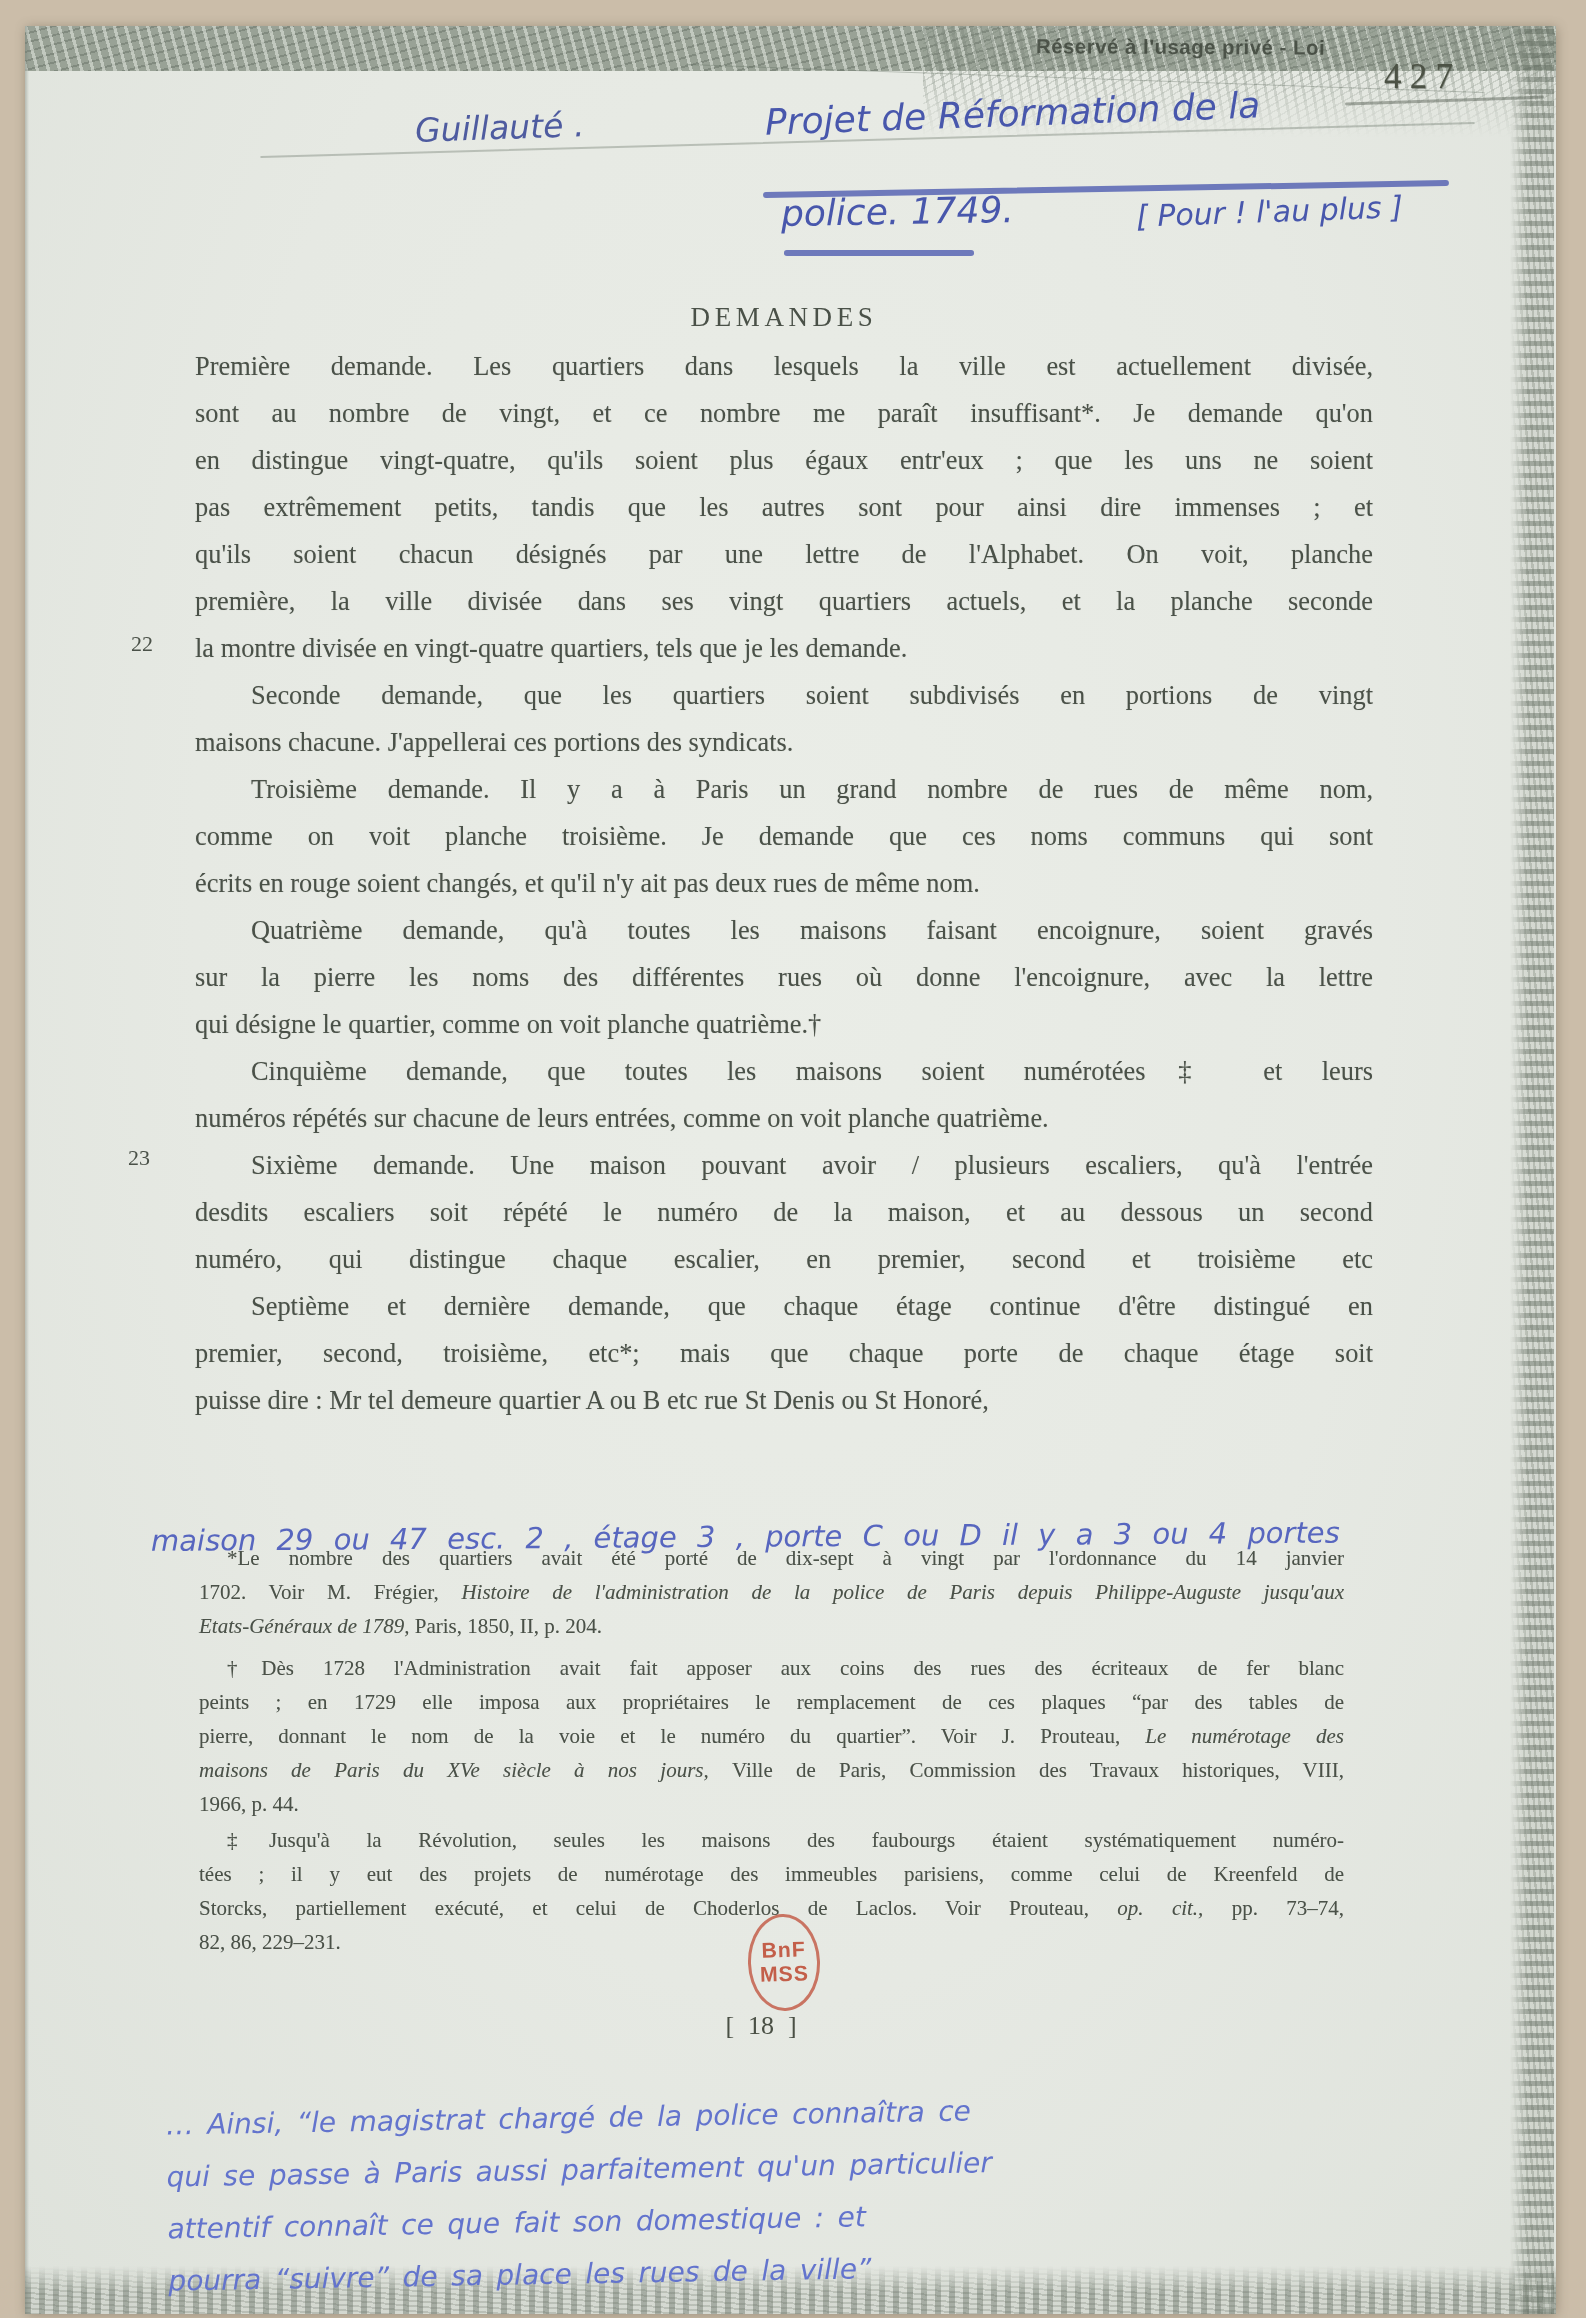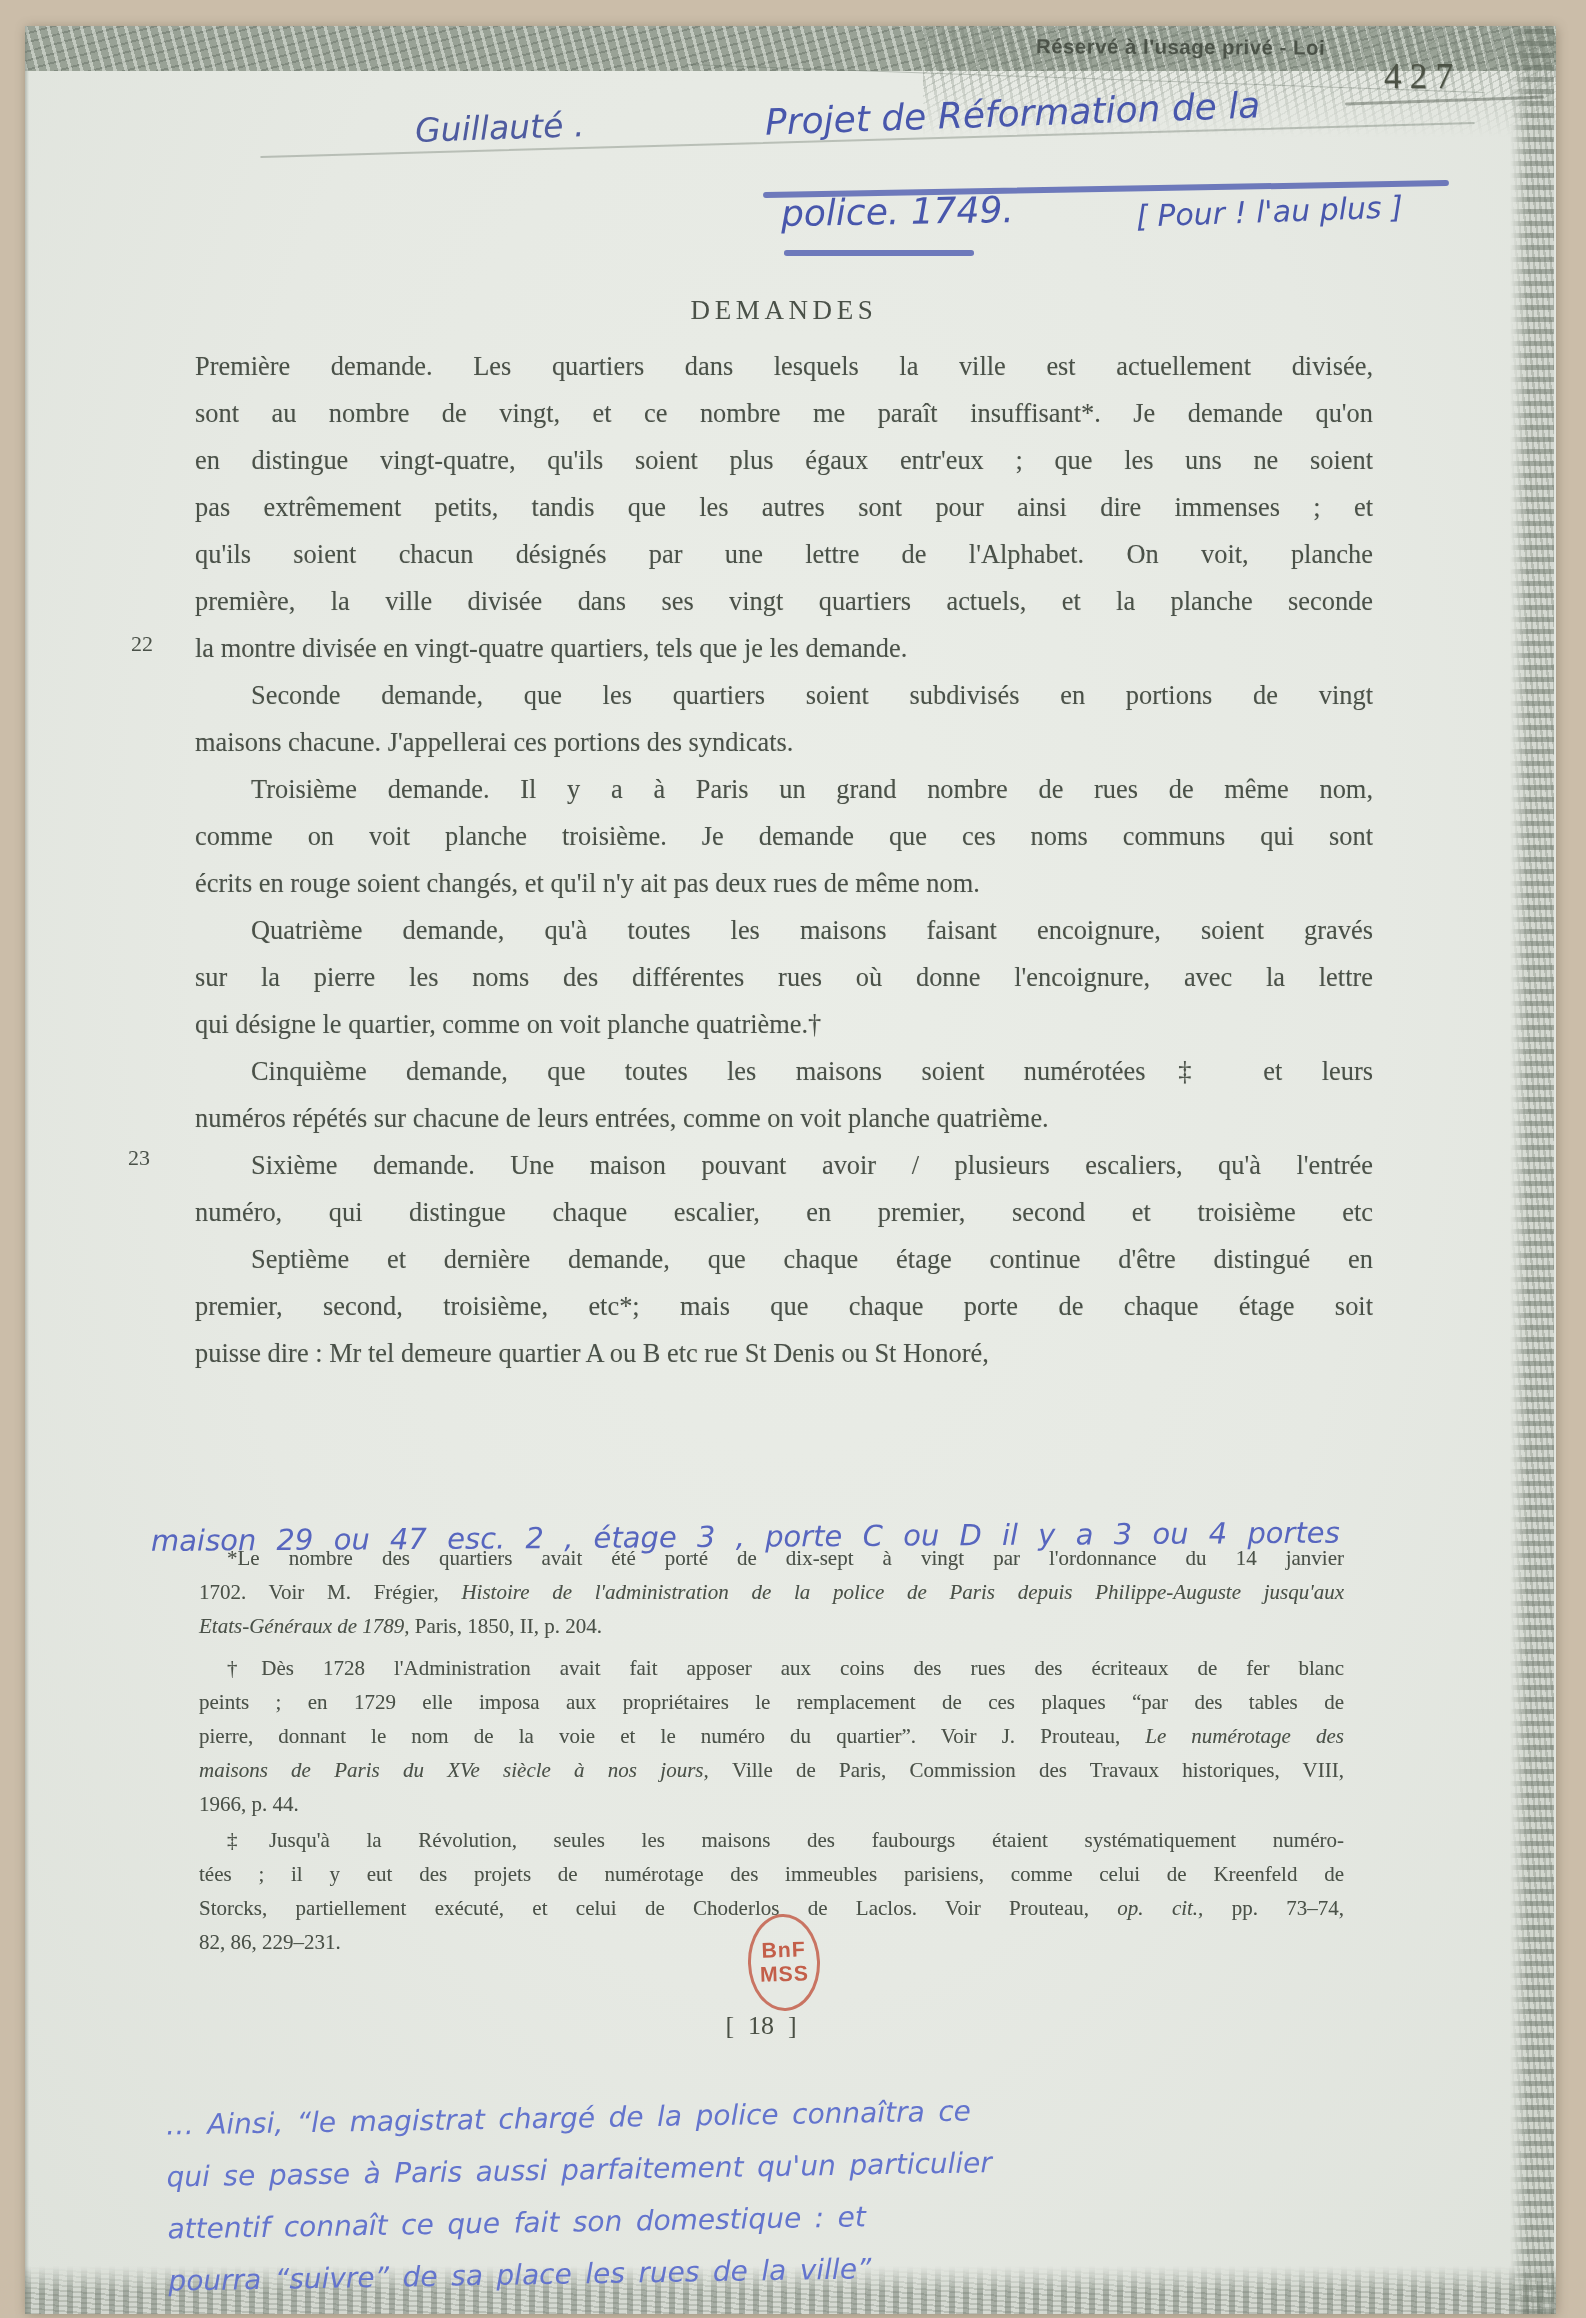--- a/index.html
+++ b/index.html
@@ -40,21 +40,21 @@
         white-space:nowrap;}
   .folio{position:absolute;left:1384px;top:57px;font-size:35px;color:#4c5245;letter-spacing:8.3px;
         text-shadow:0.5px 0.5px 0.9px rgba(60,66,56,.5);}
   .bnfstamp{position:absolute;left:748px;top:1914px;width:66px;height:91px;border:3.2px solid rgba(193,84,62,.85);
         border-radius:50%;transform:rotate(-2deg);display:flex;flex-direction:column;justify-content:center;
         align-items:center;color:#c1543e;font-family:"Liberation Sans",sans-serif;font-weight:700;
         font-size:21.3px;line-height:1.12;letter-spacing:0.9px;opacity:.92;}
   .pagefooter{position:absolute;left:696px;top:2011px;width:130px;text-align:center;font-size:26px;
         color:#4a5045;word-spacing:7.4px;}
   
-  .title{position:absolute;left:195px;top:295px;width:1178px;text-align:center;font-size:27px;
+  .title{position:absolute;left:195px;top:302px;width:1178px;text-align:center;font-size:27px;
         letter-spacing:4.6px;color:#4a5148;}
   .bodyblock{position:absolute;left:195px;top:343px;width:1178px;}
   .bl{height:47px;line-height:47px;font-size:26.4px;color:#4a5148;text-align:justify;text-align-last:left;
         text-shadow:0 0 0.9px rgba(74,81,72,.25);white-space:nowrap;}
   .bl.stretch{white-space:normal;text-align-last:justify;}
   .bl.indent{text-indent:56px;}
   .marginnum{position:absolute;font-size:22px;color:#4a5148;}
   .m22{left:131px;top:631px;}
   .m23{left:128px;top:1145px;}
   .fnblock{position:absolute;left:199px;width:1145px;}
@@ -122,20 +122,21 @@
       <div class="bl">maisons chacune. J'appellerai ces portions des syndicats.</div>
       <div class="bl stretch indent">Troisième demande. Il y a à Paris un grand nombre de rues de même nom,</div>
       <div class="bl stretch">comme on voit planche troisième. Je demande que ces noms communs qui sont</div>
       <div class="bl">écrits en rouge soient changés, et qu'il n'y ait pas deux rues de même nom.</div>
       <div class="bl stretch indent">Quatrième demande, qu'à toutes les maisons faisant encoignure, soient gravés</div>
       <div class="bl stretch">sur la pierre les noms des différentes rues où donne l'encoignure, avec la lettre</div>
       <div class="bl">qui désigne le quartier, comme on voit planche quatrième.†</div>
       <div class="bl stretch indent">Cinquième demande, que toutes les maisons soient numérotées‡ et leurs</div>
       <div class="bl">numéros répétés sur chacune de leurs entrées, comme on voit planche quatrième.</div>
       <div class="bl stretch indent">Sixième demande. Une maison pouvant avoir / plusieurs escaliers, qu'à l'entrée</div>
+      <div class="bl stretch">desdits escaliers soit répété le numéro de la maison, et au dessous un second</div>
       <div class="bl stretch">numéro, qui distingue chaque escalier, en premier, second et troisième etc</div>
       <div class="bl stretch indent">Septième et dernière demande, que chaque étage continue d'être distingué en</div>
       <div class="bl stretch">premier, second, troisième, etc*; mais que chaque porte de chaque étage soit</div>
       <div class="bl">puisse dire : Mr tel demeure quartier A ou B etc rue St Denis ou St Honoré,</div>
     </div>
 
   <div class="hw hw-inter">maison 29 ou 47 esc. 2 , étage 3 , porte C ou D   il y a 3 ou 4 portes</div>
 
   <div class="fnblock fn1">
       <div class="fl stretch indent"><span>*Le nombre des quartiers avait été porté de dix-sept à vingt par l'ordonnance du 14 janvier</span></div>

